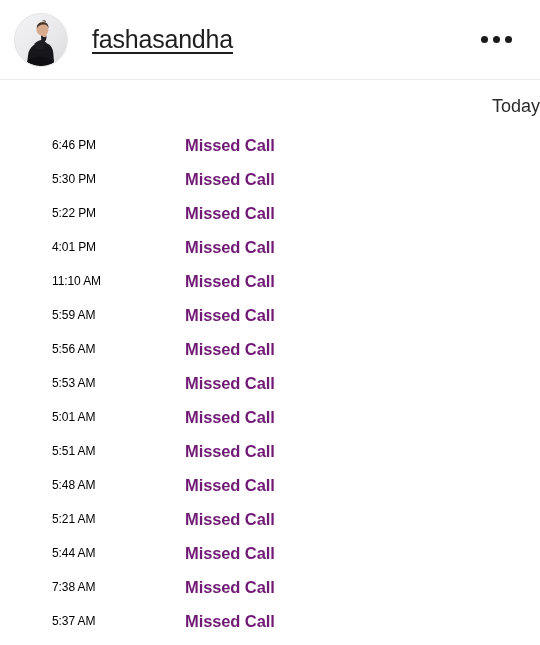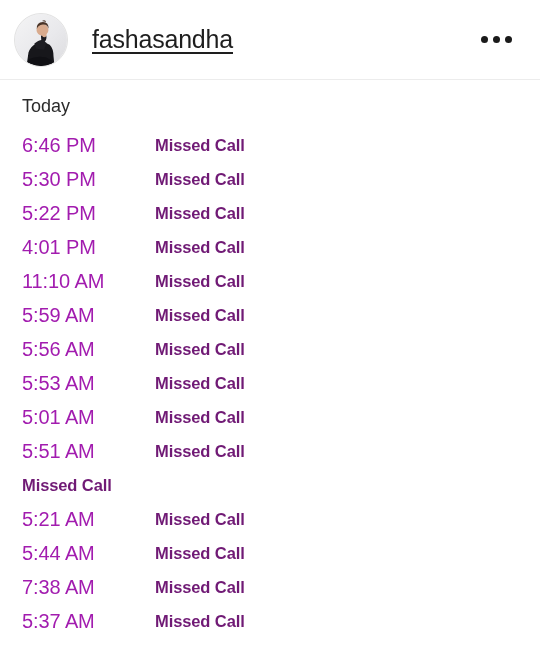--- a/index.html
+++ b/index.html
@@ -82,37 +82,39 @@
     position: relative;
     padding-top: 14px;
   }
 
   .day-label {
     font-size: 18px;
     color: #2b2b2b;
     padding: 0 0 0 22px;
     line-height: 24px;
     margin-bottom: 10px;
+    text-align: right;
   }
 
   .row {
     display: flex;
     align-items: center;
     height: 34px;
     padding-left: 22px;
     box-sizing: border-box;
   }
 
   .row .time {
     width: 133px;
     min-width: 133px;
-    font-size: 20px;
-    color: #a21caf;
+    font-size: 12px;
+    color: #000000;
     letter-spacing: -0.1px;
     white-space: nowrap;
+    margin-left: 30px;
   }
 
   .row .status {
     font-size: 16.5px;
     font-weight: bold;
     color: #701a75;
     letter-spacing: -0.1px;
     white-space: nowrap;
   }
 </style>
@@ -205,20 +207,21 @@
         </div>
         <div class="row">
           <div class="time">5:01 AM</div>
           <div class="status">Missed Call</div>
         </div>
         <div class="row">
           <div class="time">5:51 AM</div>
           <div class="status">Missed Call</div>
         </div>
         <div class="row">
+          <div class="time">5:48 AM</div>
           <div class="status">Missed Call</div>
         </div>
         <div class="row">
           <div class="time">5:21 AM</div>
           <div class="status">Missed Call</div>
         </div>
         <div class="row">
           <div class="time">5:44 AM</div>
           <div class="status">Missed Call</div>
         </div>

